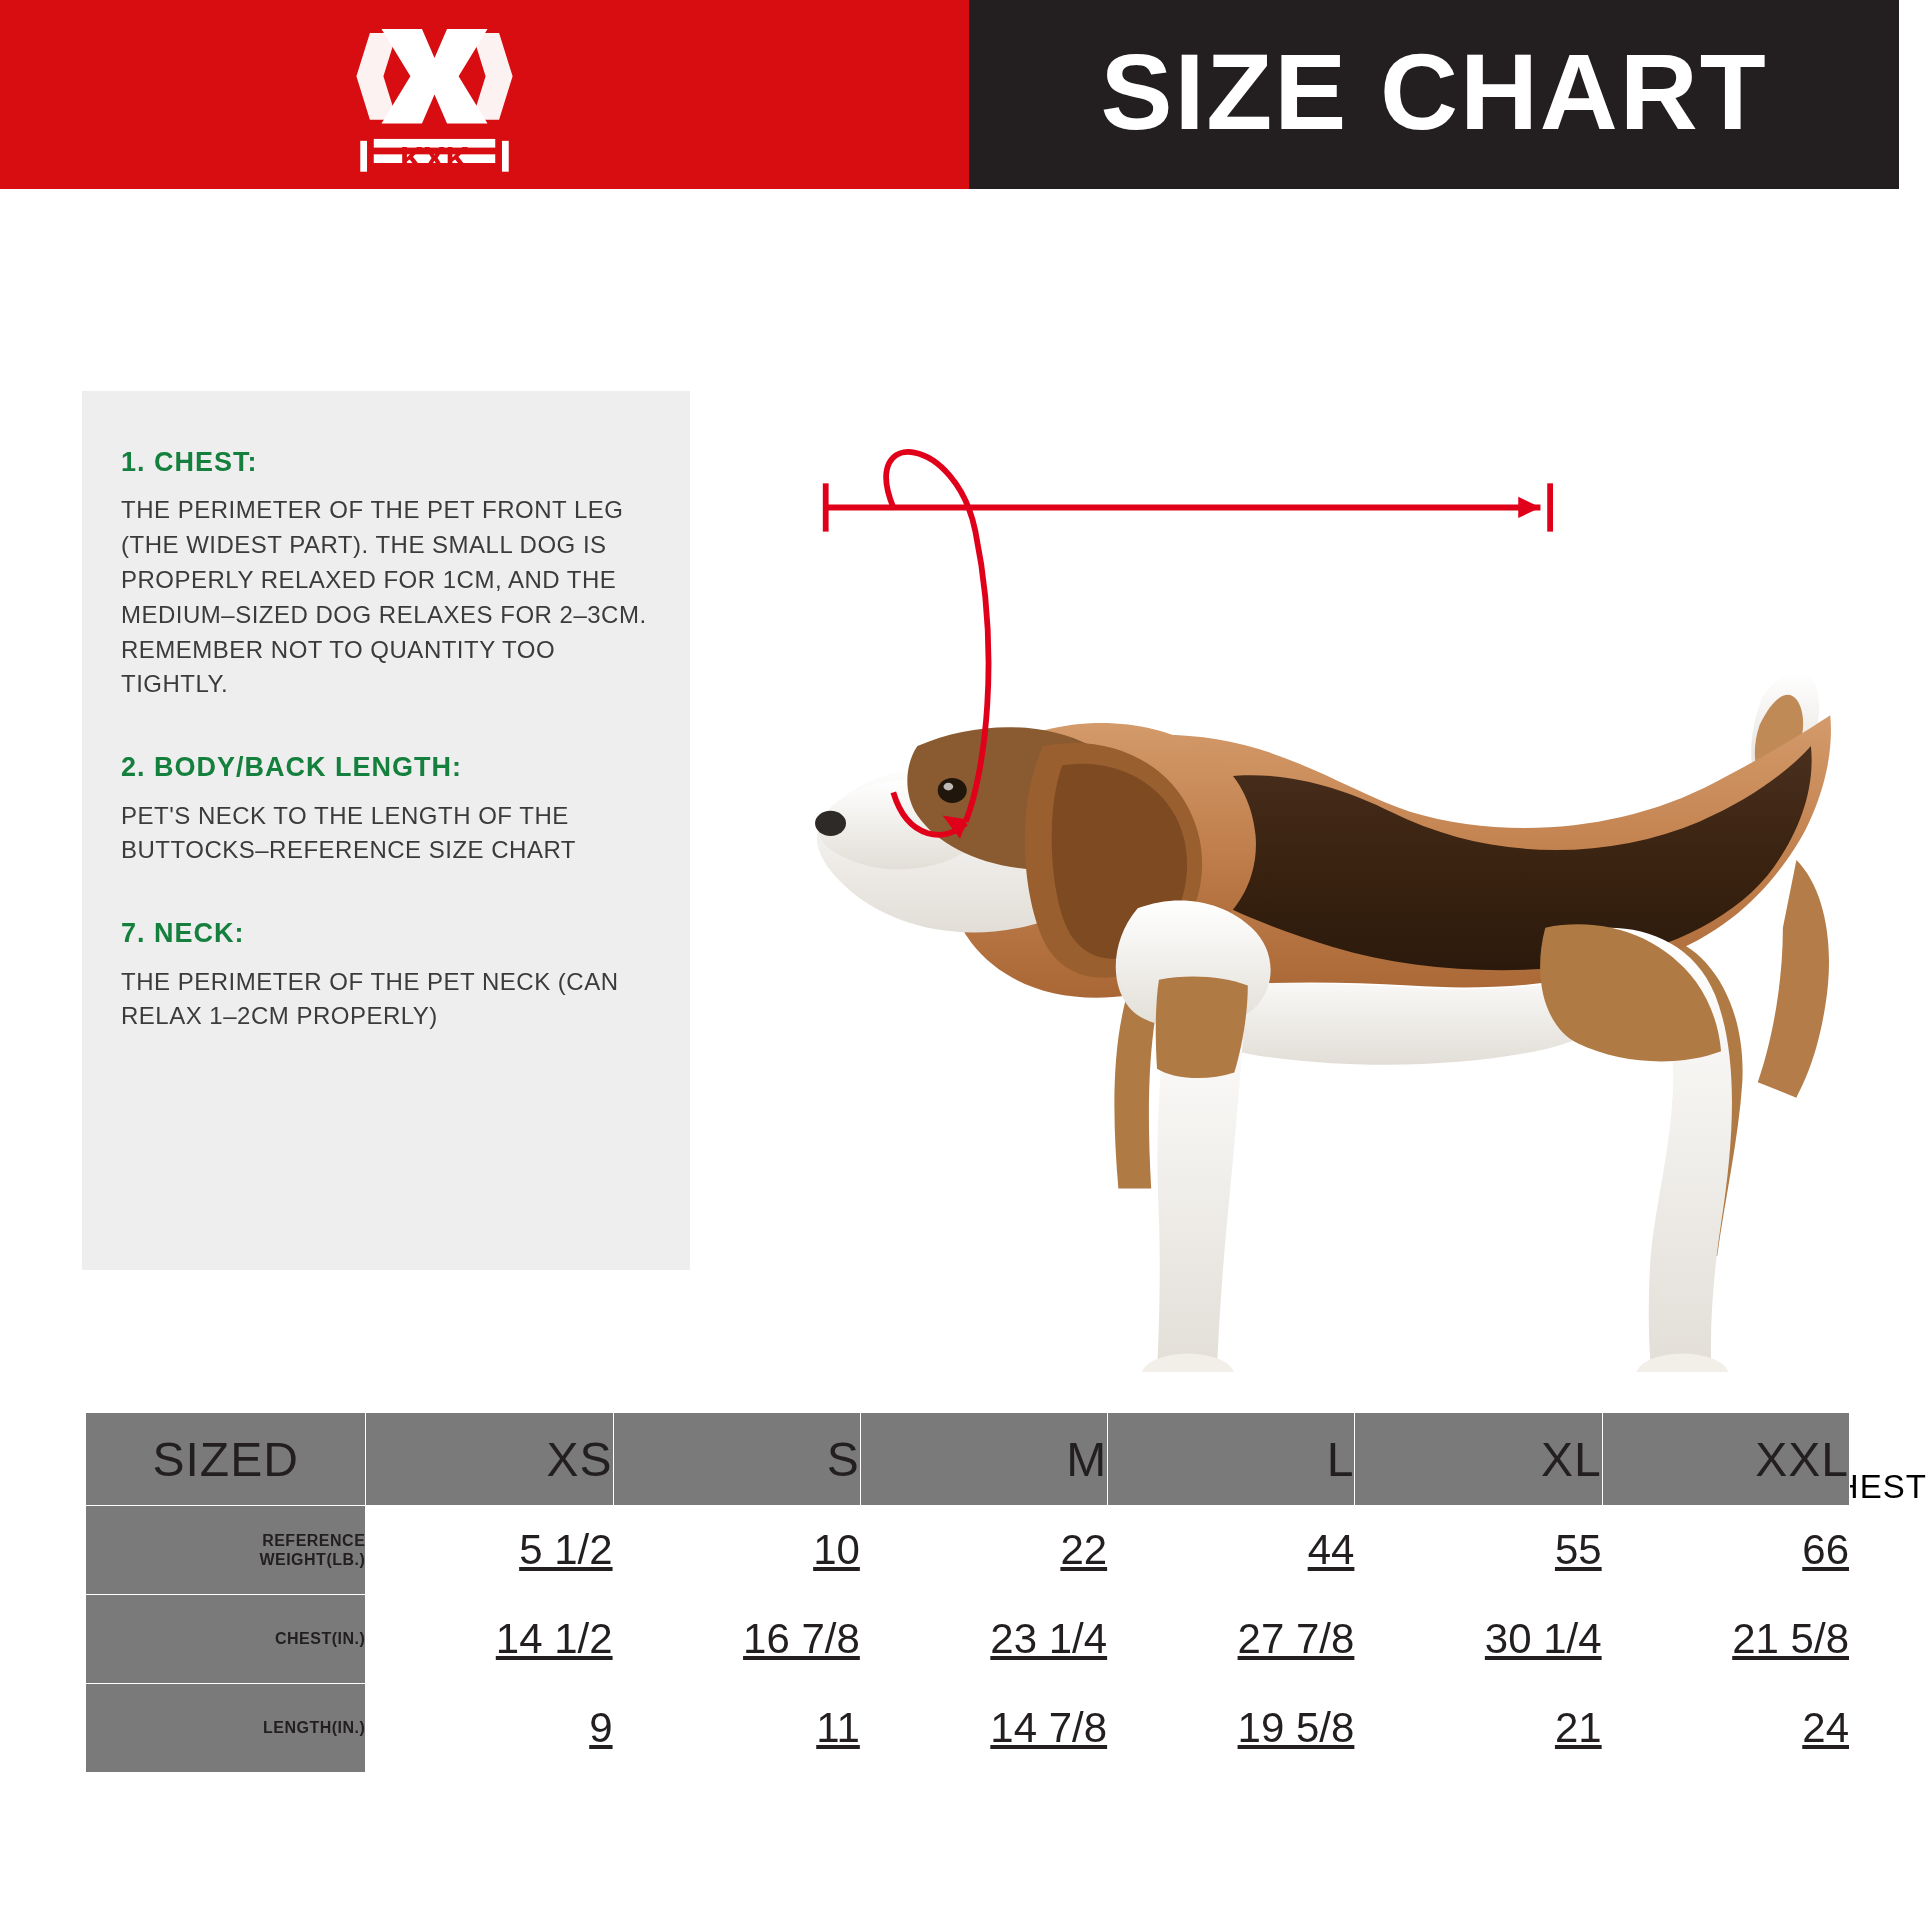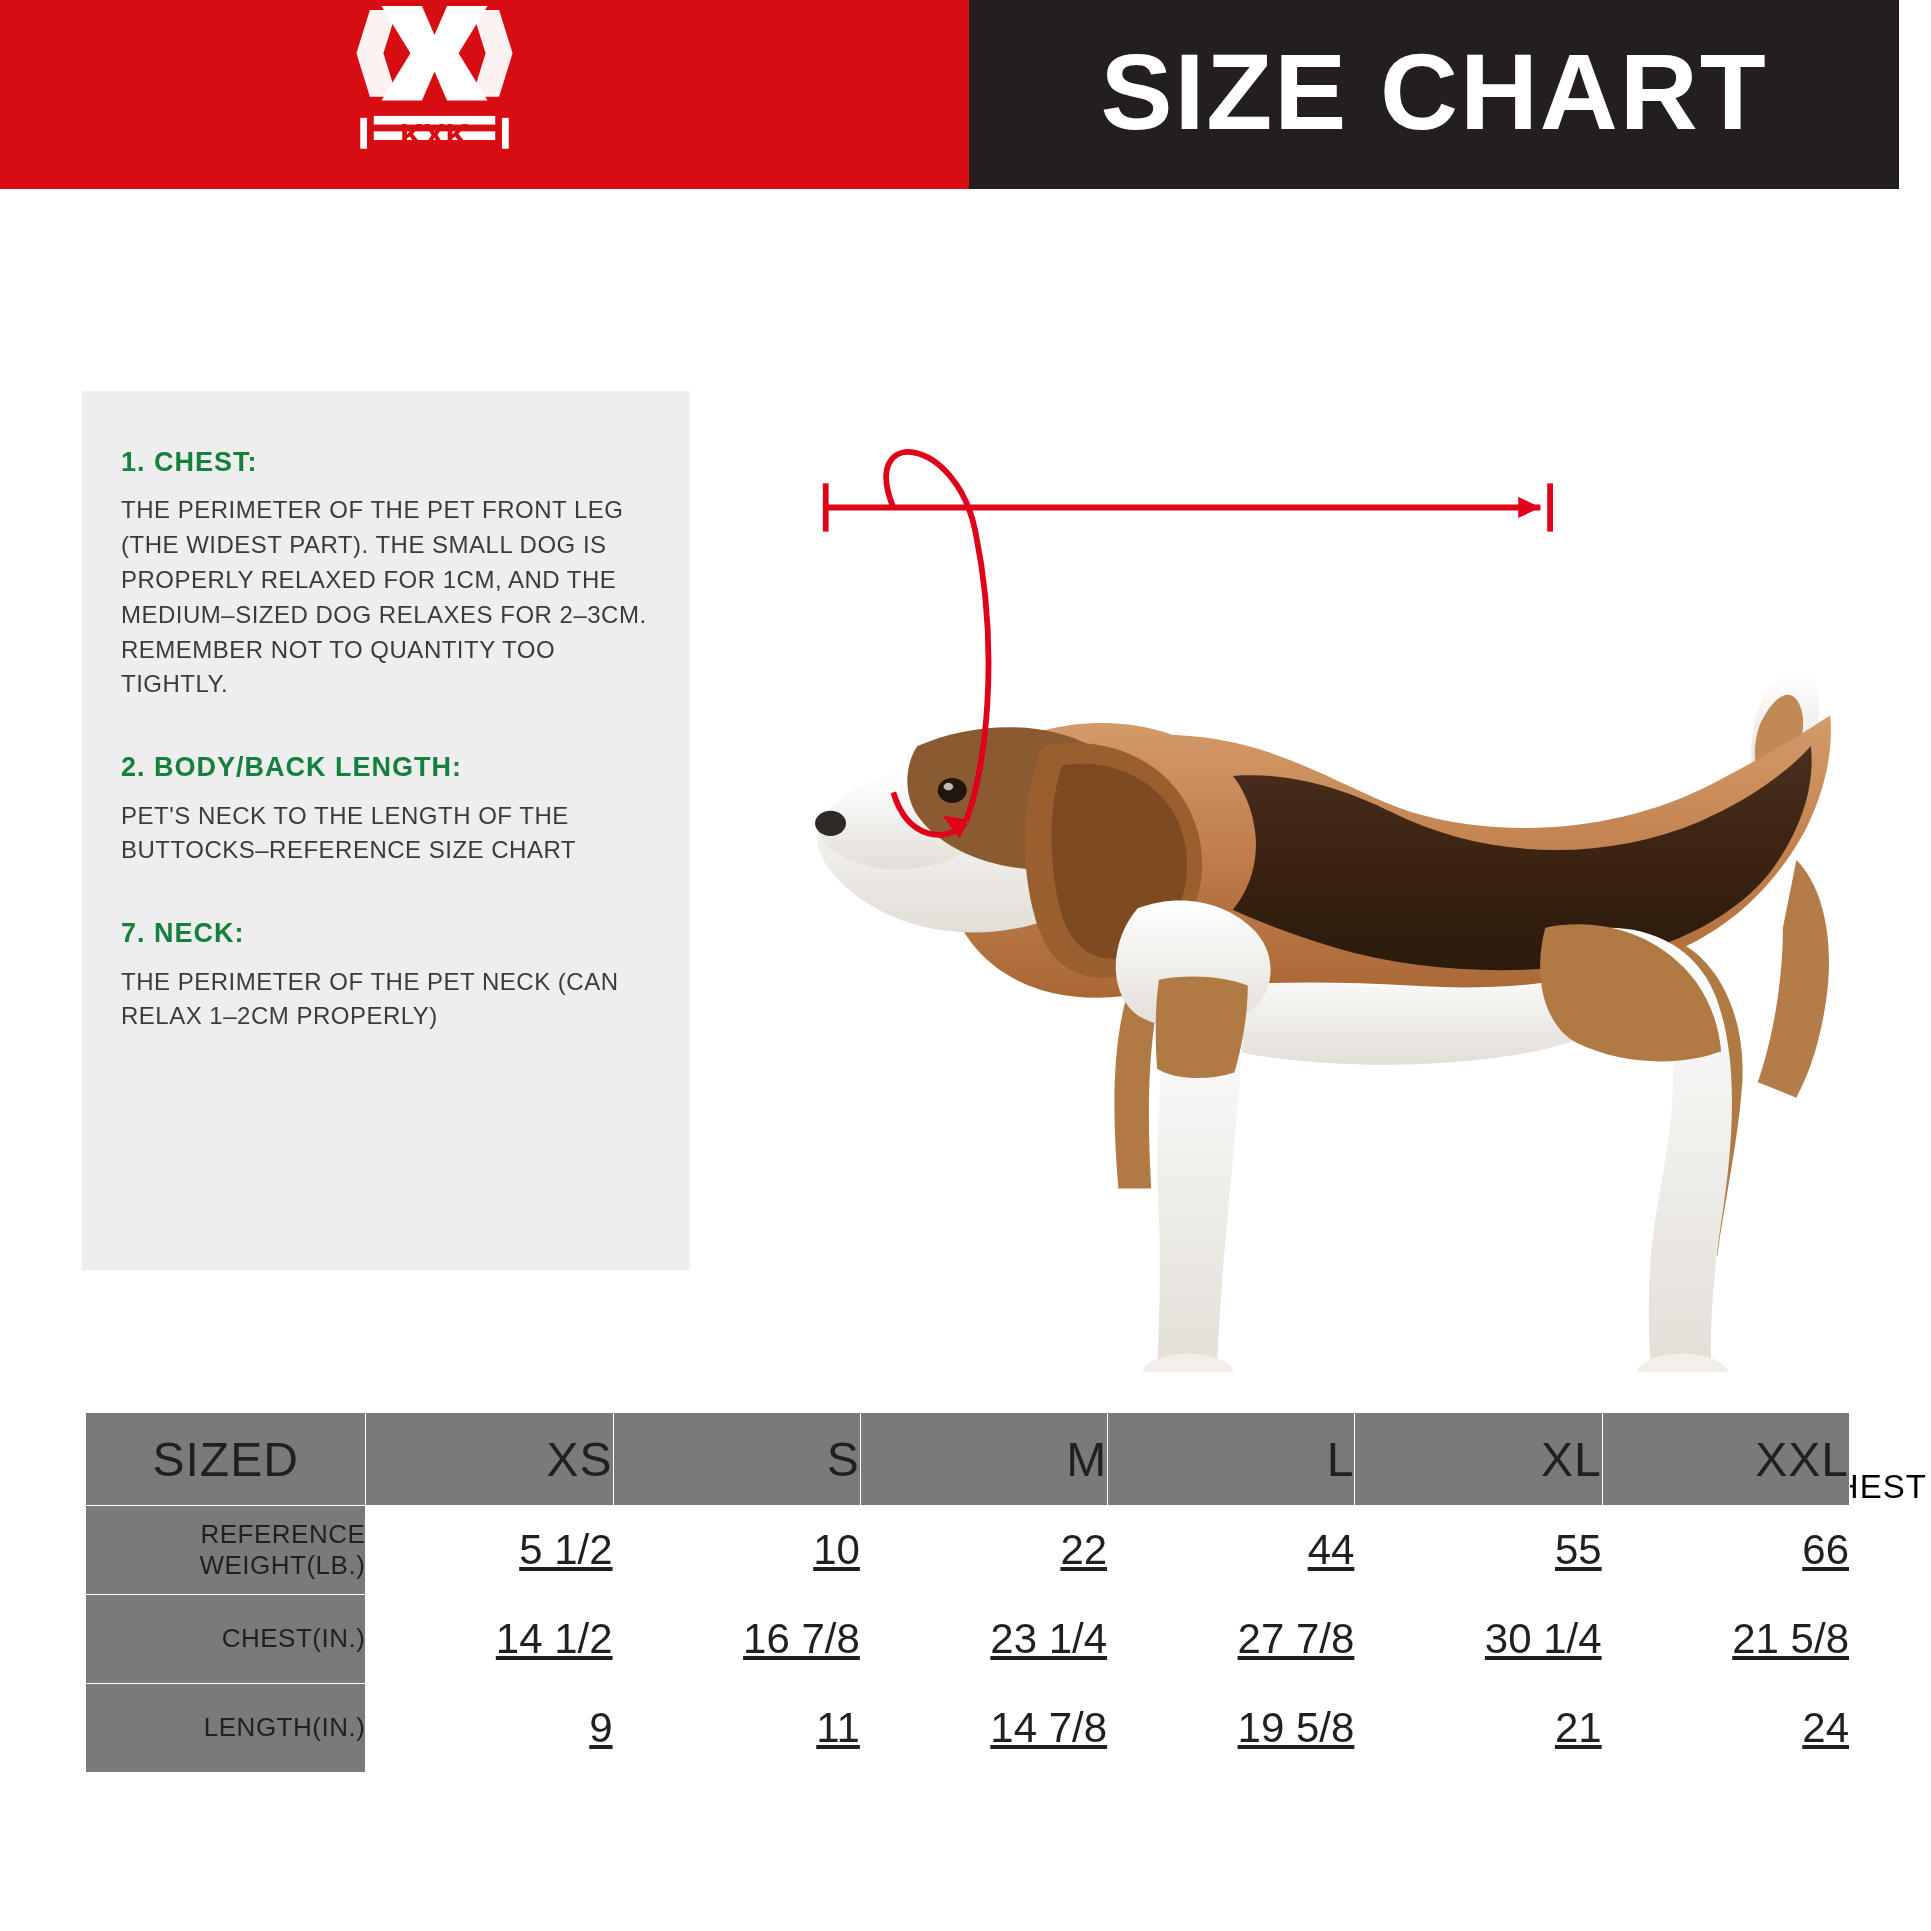--- a/index.html
+++ b/index.html
@@ -37,21 +37,21 @@
   .header-title {
     color: #ffffff;
     font-size: 108px;
     font-weight: bold;
     letter-spacing: 1.9px;
     line-height: 1;
     padding-bottom: 5.8px;
   }
   .logo {
     position: absolute;
-    left: 314px; top: 0;
+    left: 314px; top: 23px;
     width: 241px; height: 174px;
   }
 
   
   .info-panel {
     position: absolute;
     left: 82px; top: 391px;
     width: 608px; height: 879px;
     background: #eeeeee;
   }
@@ -111,22 +111,22 @@
     font-weight: normal;
     height: 93px;
     letter-spacing: 1px;
   }
   thead th.label-col {
     text-align: center;
   }
   tbody th {
     background: #7a7a7a;
     color: #ffffff;
-    font-size: 26px;
-    font-weight: normal;
+    font-size: 16px;
+    font-weight: bold;
     height: 89px;
     letter-spacing: 0.5px;
     line-height: 1.2;
   }
   tbody td {
     background: #ffffff;
     border: 1.9px solid #6f6f6f;
     font-size: 42px;
     height: 89px;
     font-weight: normal;

